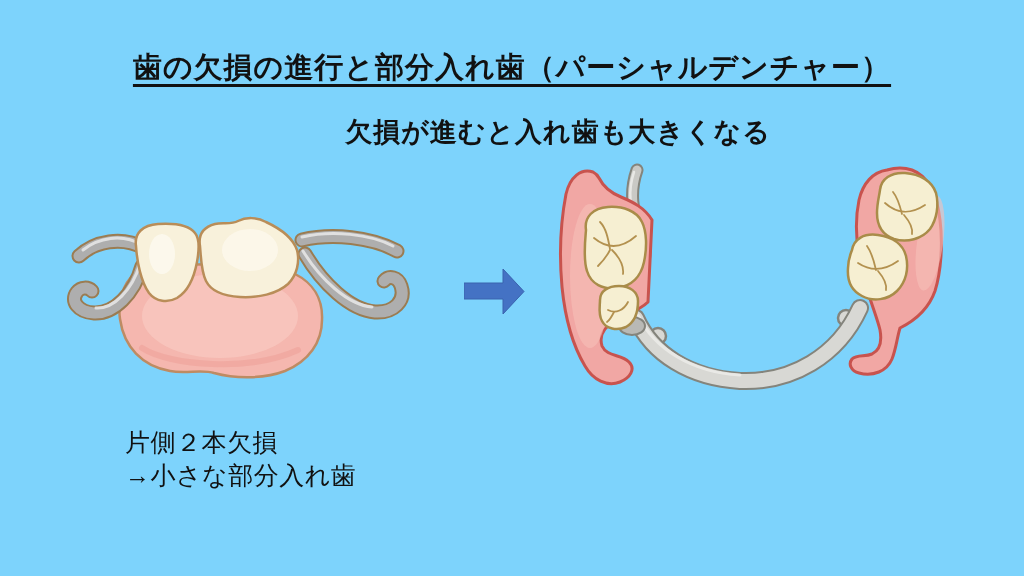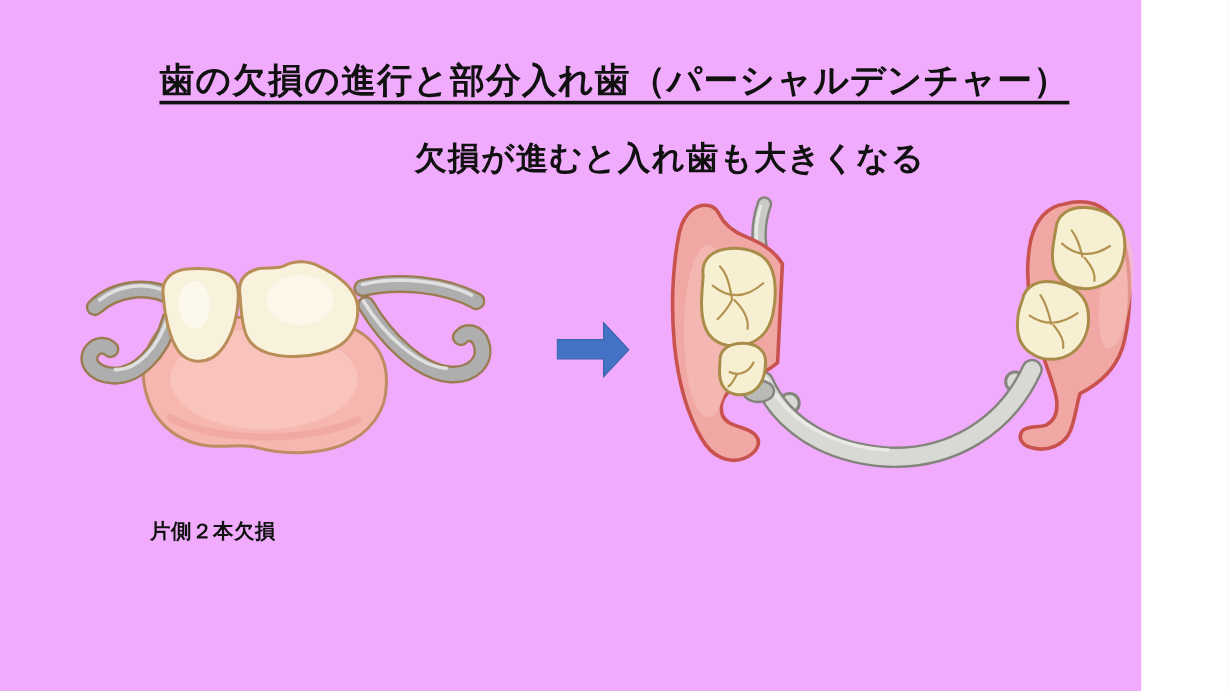--- a/index.html
+++ b/index.html
@@ -1,39 +1,39 @@
 <!DOCTYPE html>
 <html><head>
 <meta charset="utf-8">
 <style>
   html,body{margin:0;padding:0;}
   body{
     width:1024px;height:576px;background:#ffffff;overflow:hidden;position:relative;
     font-family:"Liberation Sans","DejaVu Sans",sans-serif;color:#111111;
   }
-  .canvas{position:absolute;left:0;top:0;width:951px;height:576px;background:#f0abfc;}
+  .canvas{position:absolute;left:0;top:0;width:1024px;height:576px;background:#7dd3fc;}
   .title{
     position:absolute;left:0;top:48px;width:1024px;text-align:center;
     font-size:29px;font-weight:700;letter-spacing:1px;
   }
   .title span{
     text-decoration:underline;
     text-decoration-thickness:2.5px;
     text-underline-offset:7px;
   }
   .subtitle{
     position:absolute;left:0;top:114px;width:1024px;text-align:center;
     font-size:27px;font-weight:700;letter-spacing:1px;margin-left:46px;
   }
   .fig{position:absolute;}
   .fig-left{left:50px;top:198px;width:378px;height:210px;}
   .fig-arrow{left:464px;top:268px;width:62px;height:48px;}
   .fig-right{left:540px;top:158px;width:420px;height:254px;}
   .caption{
-    position:absolute;font-size:17px;font-weight:700;line-height:33px;letter-spacing:0.5px;
+    position:absolute;font-size:25px;font-weight:400;line-height:33px;letter-spacing:0.5px;
     white-space:nowrap;
   }
   .caption-left{left:125px;top:426px;}
   .caption-right{left:572px;top:426px;}
 </style>
 </head>
 <body>
 
 <div class="canvas">
 
@@ -144,16 +144,17 @@
       <g fill="none" stroke="#B3914F" stroke-width="1.8" stroke-linecap="round">
         <path d="M 318 105 C 330 113, 344 113, 358 103"></path>
         <path d="M 336 112 C 334 103, 332 95, 327 88"></path>
         <path d="M 338 113 C 344 120, 347 126, 346 132"></path>
       </g>
     </g>
   </svg>
 
   <div class="caption caption-left">
     <div>片側２本欠損</div>
+    <div>→小さな部分入れ歯</div>
   </div>
 
 
 </div>
 
 </body></html>

